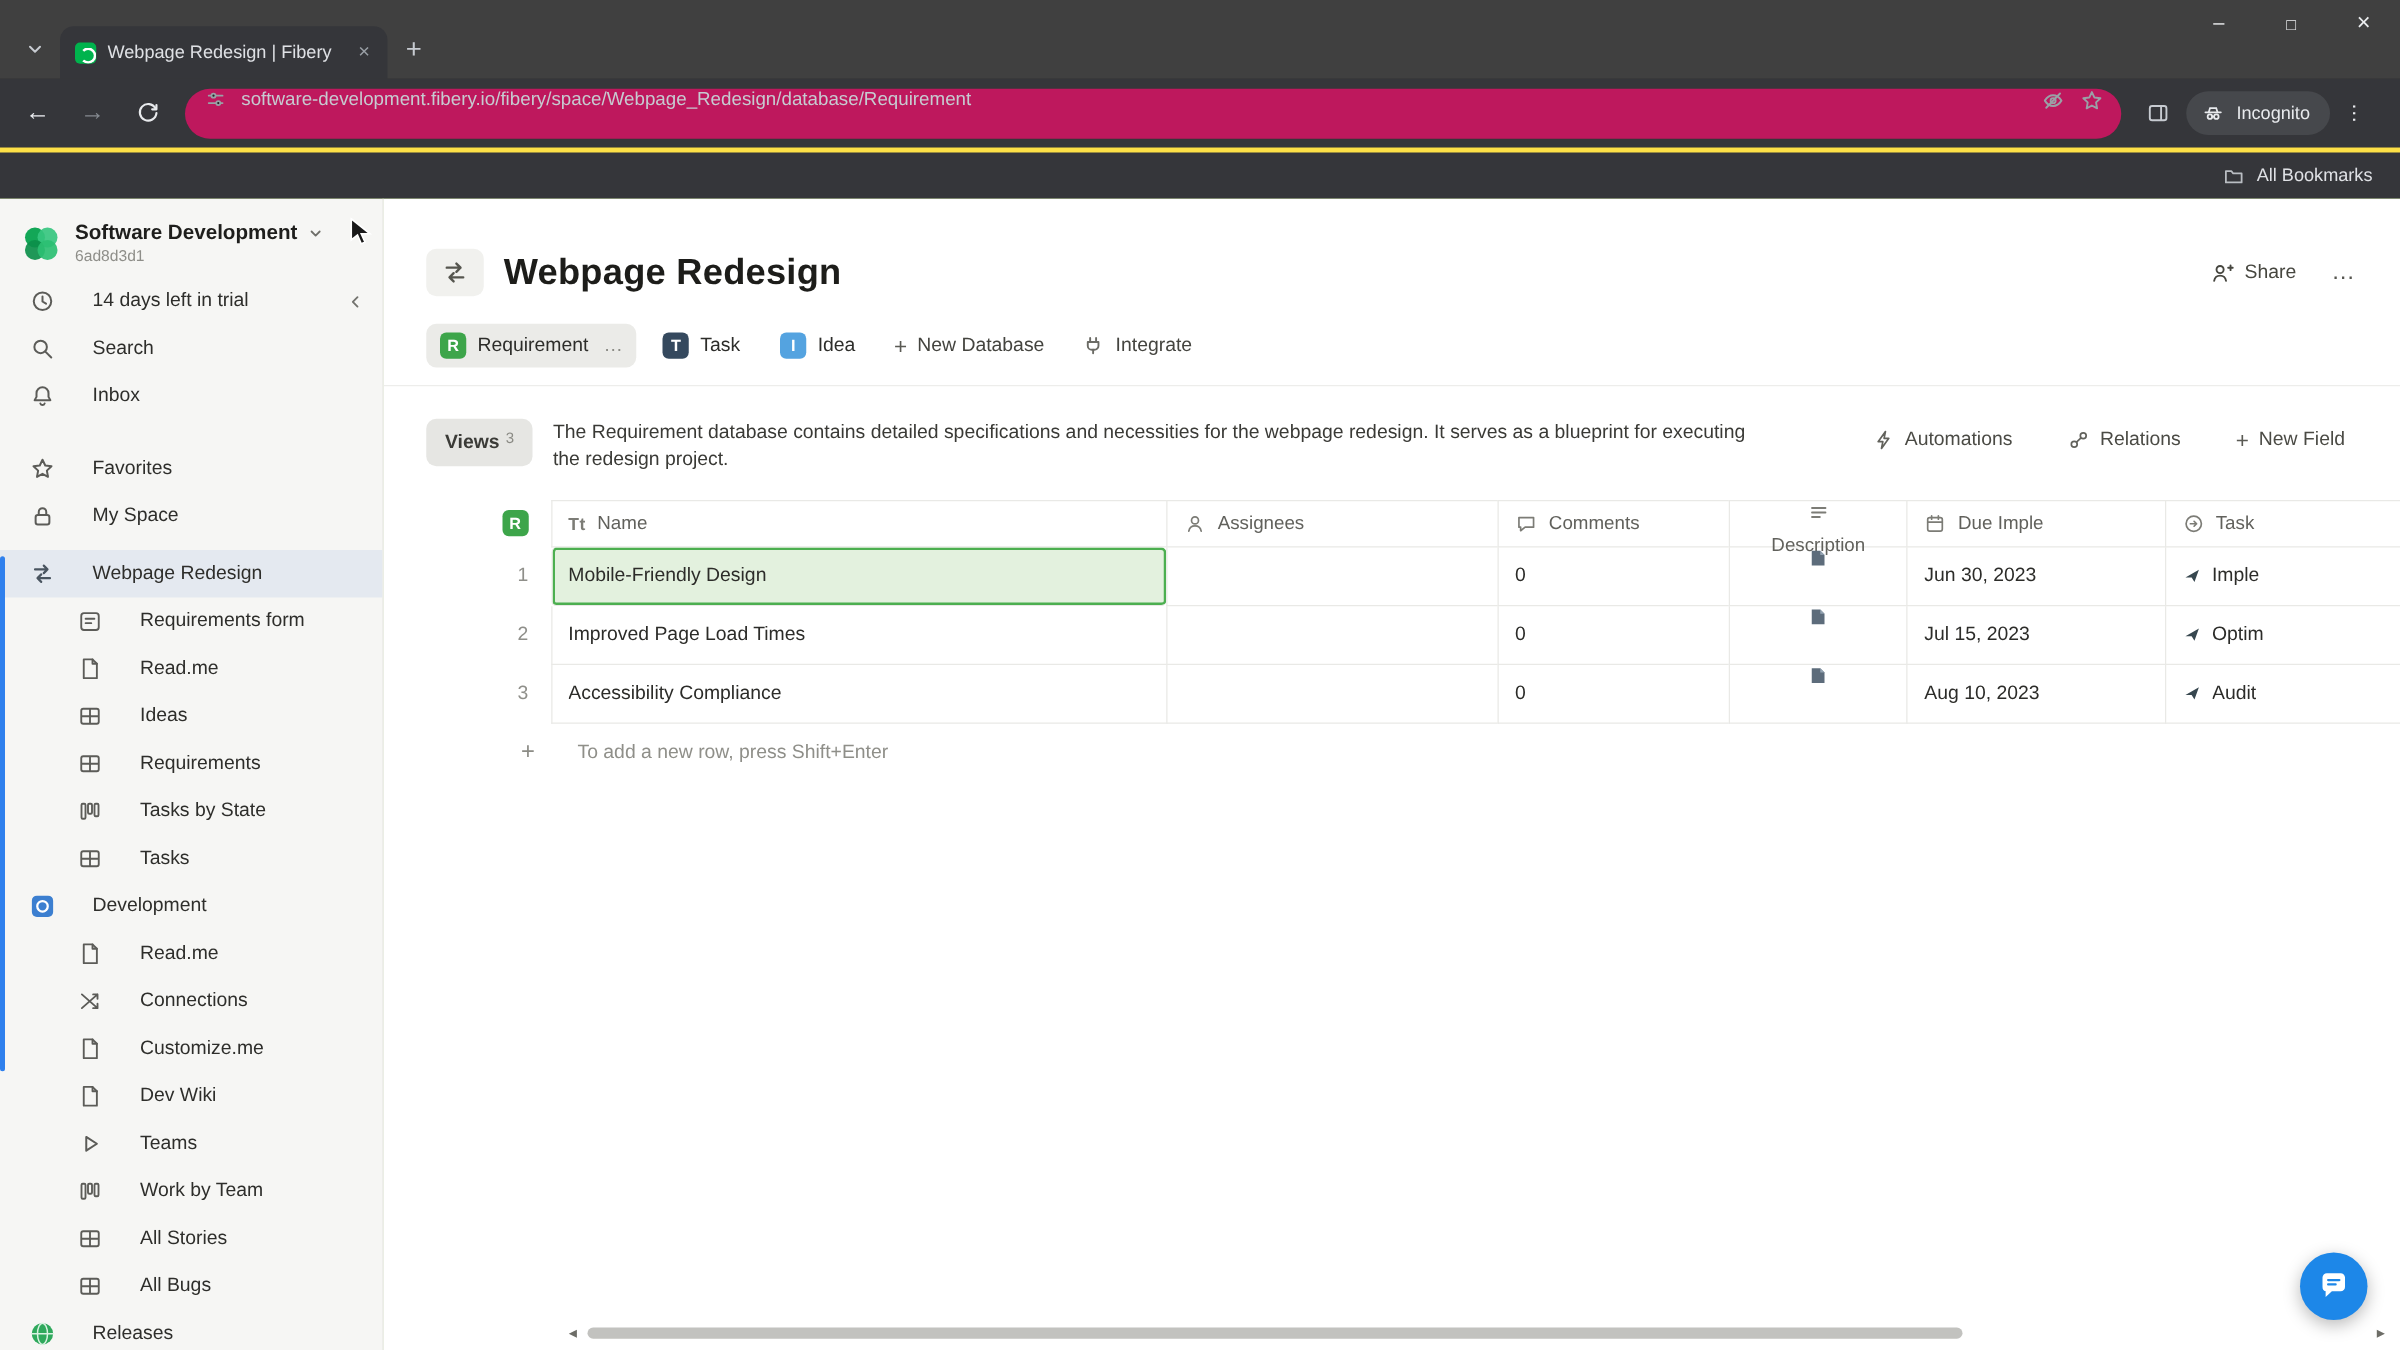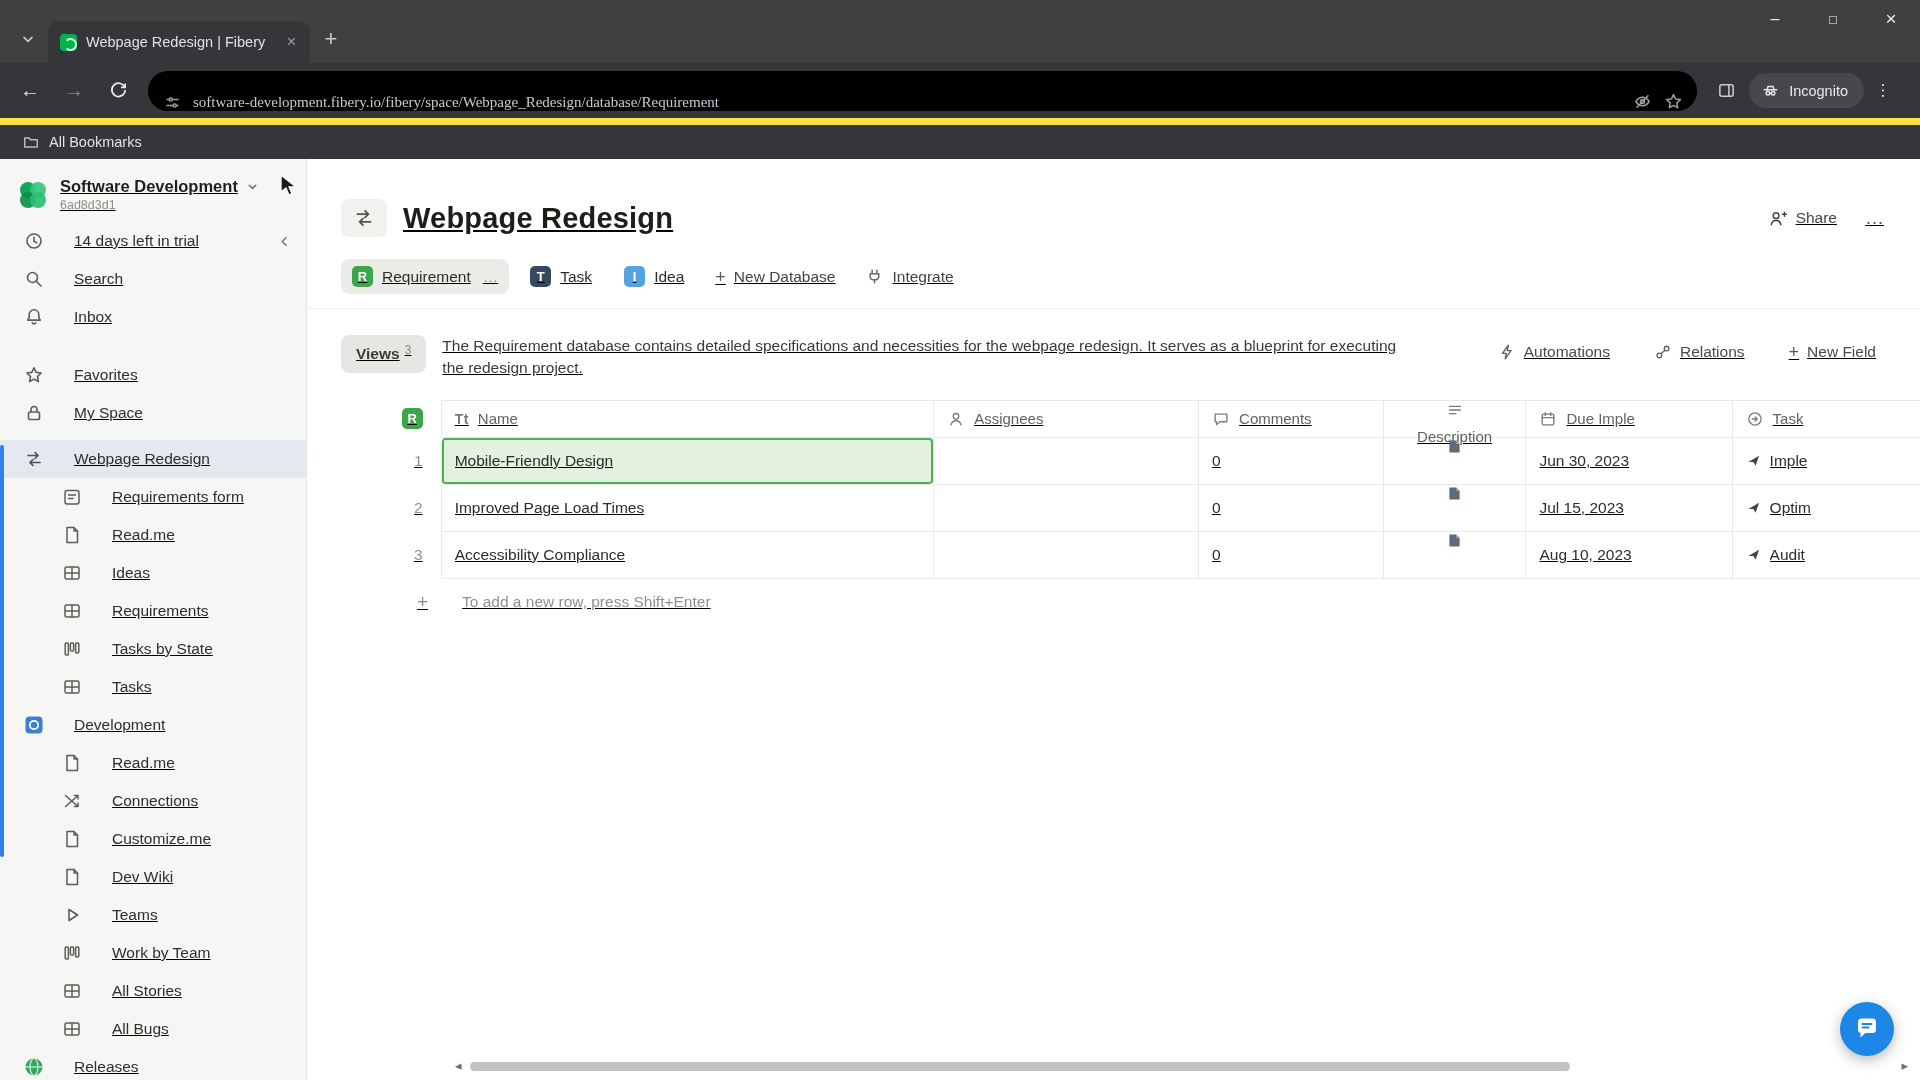--- a/index.html
+++ b/index.html
@@ -18,31 +18,31 @@
   .tab .t-close { color:#9aa0a6; font-size:16px; padding:2px 4px; }
   .newtab { width:30px; height:30px; margin:0 0 9px 6px; display:flex; align-items:center; justify-content:center; color:#c7cbd1; font-size:22px; }
   .win-controls { position:absolute; right:0; top:0; height:38px; display:flex; }
   .win-btn { width:58px; height:38px; display:flex; align-items:center; justify-content:center; color:#eceef0; font-size:16px; }
   .win-btn.max { font-size:13px; }
   .win-btn.close { font-size:19px; }
 
   .toolbar { height:55px; background:#35363a; display:flex; align-items:center; padding:0 14px 0 10px; gap:4px; flex:none; }
   .nav-btn { width:40px; height:40px; border-radius:50%; display:flex; align-items:center; justify-content:center; color:#e8eaed; font-size:20px; flex:none; }
   .nav-btn.dim { color:#84898f; }
-  .addressbar { flex:1; height:40px; background:#000000; border-radius:20px; display:flex; align-items:flex-end; gap:12px; padding:0 14px 0 16px; margin:0 6px; min-width:0;font-family:Liberation Serif, serif; }
+  .addressbar { flex:1; height:40px; background:#be185d; border-radius:20px; display:flex; align-items:flex-start; gap:12px; padding:0 14px 0 16px; margin:0 6px; min-width:0; }
   .addressbar .url { flex:1; color:#c7cbd1; font-size:15px; white-space:nowrap; overflow:hidden; }
   .abar-icon { color:#9aa0a6; flex:none; }
   .tool-icon { width:38px; height:38px; display:flex; align-items:center; justify-content:center; color:#c7cbd1; flex:none; }
   .incog { display:flex; align-items:center; gap:9px; background:#46484c; border-radius:19px; padding:8px 16px 8px 12px; color:#e8eaed; font-size:14.5px; flex:none; }
   .kebab { transform:rotate(90deg); font-size:17px; letter-spacing:1px; color:#e8eaed; }
 
-  .bookmarksbar { height:41px; background:#35363a; border-top:7px solid #fde047; display:flex; align-items:center; justify-content:flex-start; gap:9px; padding:0 22px; color:#dfe1e5; font-size:14.5px; flex:none; }
+  .bookmarksbar { height:41px; background:#35363a; border-top:4px solid #fde047; display:flex; align-items:center; justify-content:flex-end; gap:9px; padding:0 22px; color:#dfe1e5; font-size:14.5px; flex:none; }
 
   
-  .app { flex:1; display:flex; background:#bef264; min-height:0; position:relative;text-decoration:underline; }
+  .app { flex:1; display:flex; background:#bef264; min-height:0; position:relative; }
 
   .sidebar { width:307px; background:#f6f6f4; border-right:1px solid #e3e3e0; padding-top:14px; position:relative; overflow:hidden; flex:none; color:#2e2e2b; }
   .accent-bar { position:absolute; left:0; top:286px; width:4px; height:412px; background:#2f80ed; border-radius:2px; z-index:3; }
   .ws-header { display:flex; align-items:center; gap:12px; padding:4px 16px 10px 18px; cursor:pointer; }
   .ws-name-row { display:flex; align-items:center; gap:8px; }
   .ws-name { font-size:16.5px; font-weight:bold; color:#1e1e1c; }
   .ws-id { font-size:12.5px; color:#8e8e89; margin-top:2px; }
   .side-item { height:38px; display:flex; align-items:center; gap:30px; padding:0 14px 0 24px; font-size:15.5px; cursor:pointer; position:relative; }
   .side-item .s-icon { width:20px; height:20px; color:#5c5c58; flex:none; }
   .side-item.child { padding-left:62px; }

